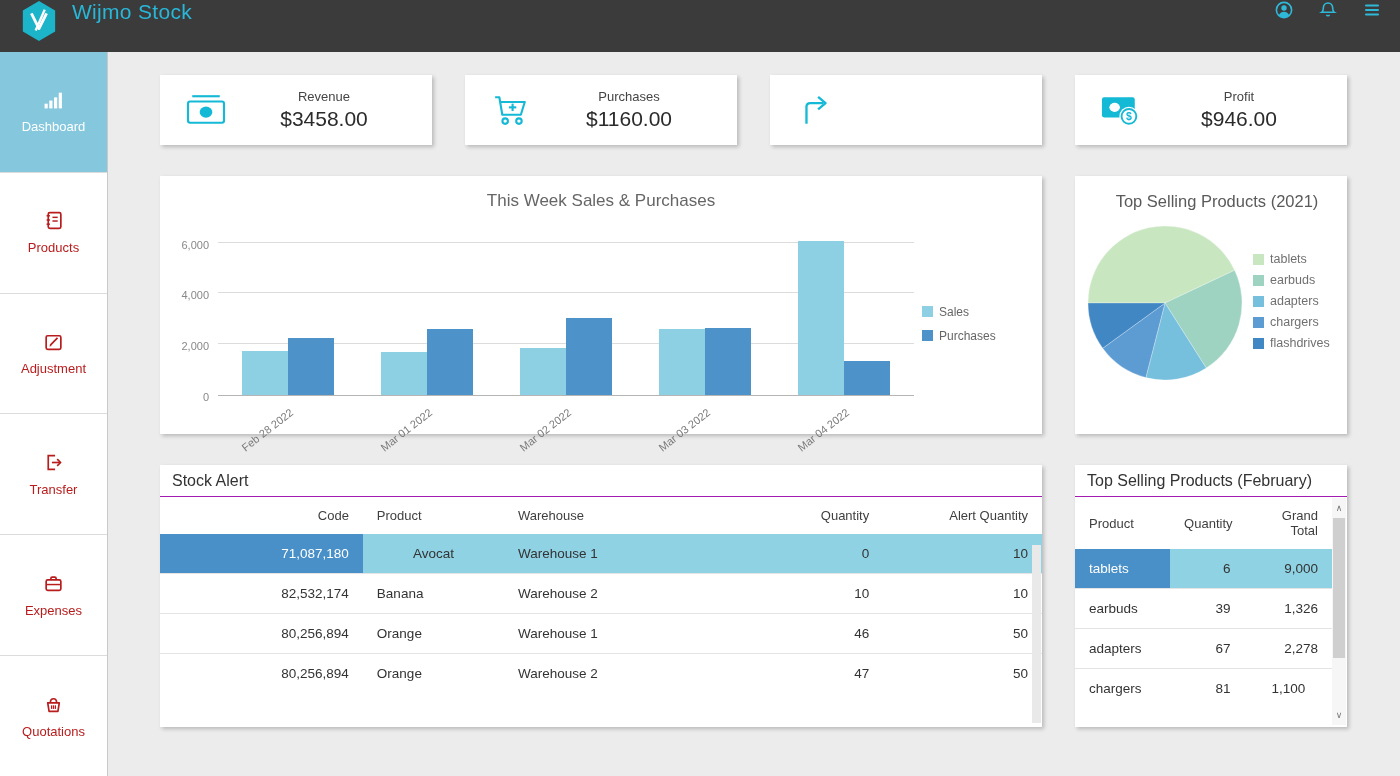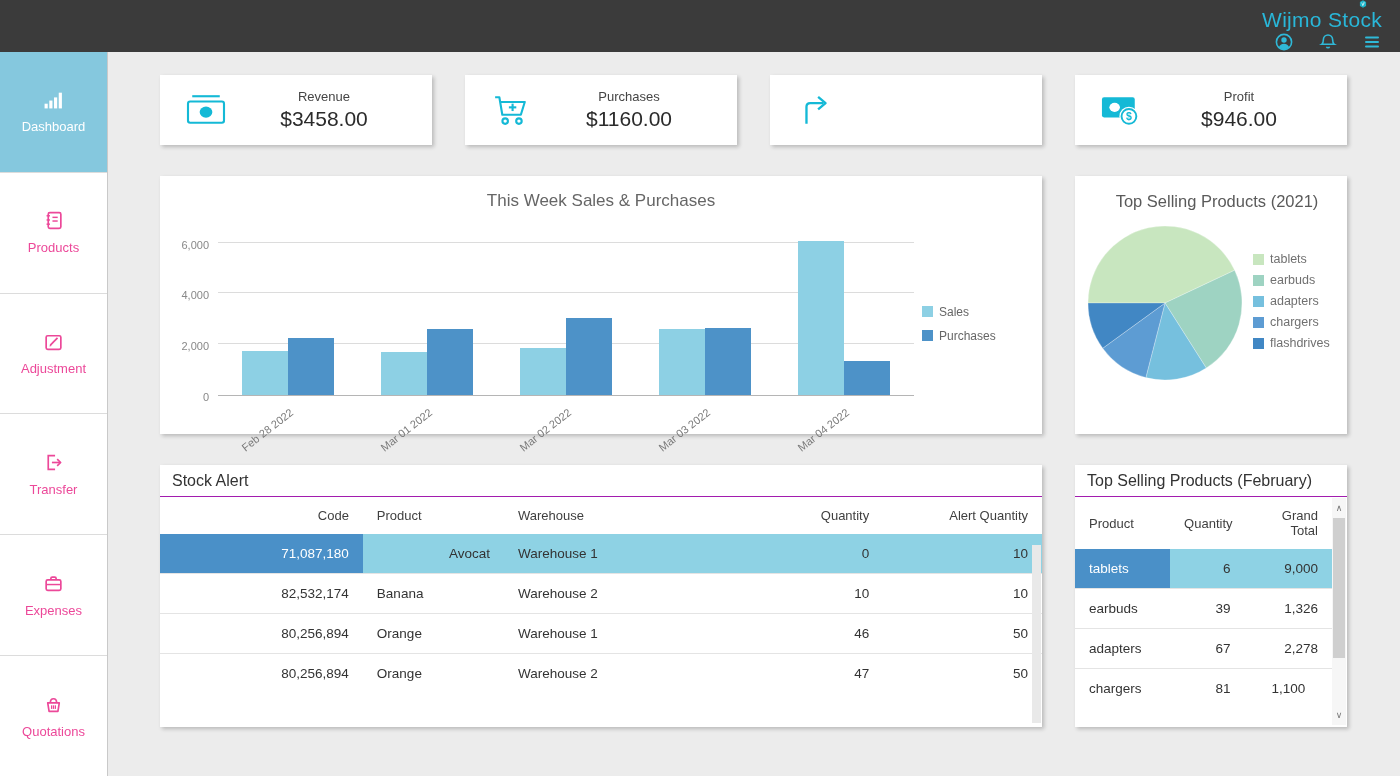--- a/index.html
+++ b/index.html
@@ -1,31 +1,31 @@
 <!DOCTYPE html>
 <html><head>
 <meta charset="utf-8">
 <style>
   * { margin:0; padding:0; box-sizing:border-box; }
   html,body { width:1400px; height:776px; overflow:hidden; background:#ececec;
               font-family:"Liberation Sans", sans-serif; }
 
   
   .topbar { position:fixed; top:0; left:0; right:0; height:52px; background:#3b3b3b;
-            display:flex; align-items:flex-end; z-index:20; padding:0 18px 0 18px;flex-direction:column; }
+            display:flex; align-items:flex-start; z-index:20; padding:0 18px 0 18px; }
   .logo { width:38px; height:42px; margin-left:2px; }
   .app-title { color:#29b7d9; font-size:21px; margin-left:14px; letter-spacing:.3px; }
   .topbar-right { margin-left:auto; display:flex; align-items:center; gap:24px; }
   .tb-icon { width:20px; height:20px; color:#2fb9d8; cursor:pointer; }
 
   
   .sidebar { position:fixed; top:52px; left:0; bottom:0; width:108px; background:#fff;
              border-right:1px solid #c9c9c9; display:flex; flex-direction:column; z-index:10; }
   .nav-item { flex:1; display:flex; flex-direction:column; align-items:center; justify-content:center;
-              gap:9px; border-bottom:1px solid #dcdcdc; color:#ec4899; font-size:13px; cursor:pointer; }
+              gap:9px; border-bottom:1px solid #dcdcdc; color:#b91c1c; font-size:13px; cursor:pointer; }
   .nav-item:last-child { border-bottom:none; }
   .nav-item.active { background:#85c8de; color:#fff; }
   .nav-icon { width:21px; height:21px; }
 
   
   .main { margin-left:108px; margin-top:52px; padding:23px 53px 0 52px;
           display:grid; grid-template-columns:1fr 272px; grid-template-rows:70px 258px 262px;
           column-gap:33px; row-gap:31px; }
   .panel { background:#fff; box-shadow:2px 2px 4px rgba(0,0,0,.22); }
 
@@ -326,21 +326,21 @@
               <th style="text-align: right;">Code</th>
               <th style="text-align: left;">Product</th>
               <th style="text-align: left;">Warehouse</th>
               <th style="text-align: right;">Quantity</th>
               <th style="text-align: right;">Alert Quantity</th>
             </tr>
           </thead>
           <tbody>
             <tr class="sel">
               <td class="sel-cell" style="text-align: right;">71,087,180</td>
-              <td style="text-align: right;">Avocat</td>
+              <td style="text-align: center;">Avocat</td>
               <td style="text-align: left;">Warehouse 1</td>
               <td style="text-align: right;">0</td>
               <td style="text-align: right;">10</td>
             </tr>
             <tr>
               <td style="text-align: right;">82,532,174</td>
               <td style="text-align: left;">Banana</td>
               <td style="text-align: left;">Warehouse 2</td>
               <td style="text-align: right;">10</td>
               <td style="text-align: right;">10</td>

